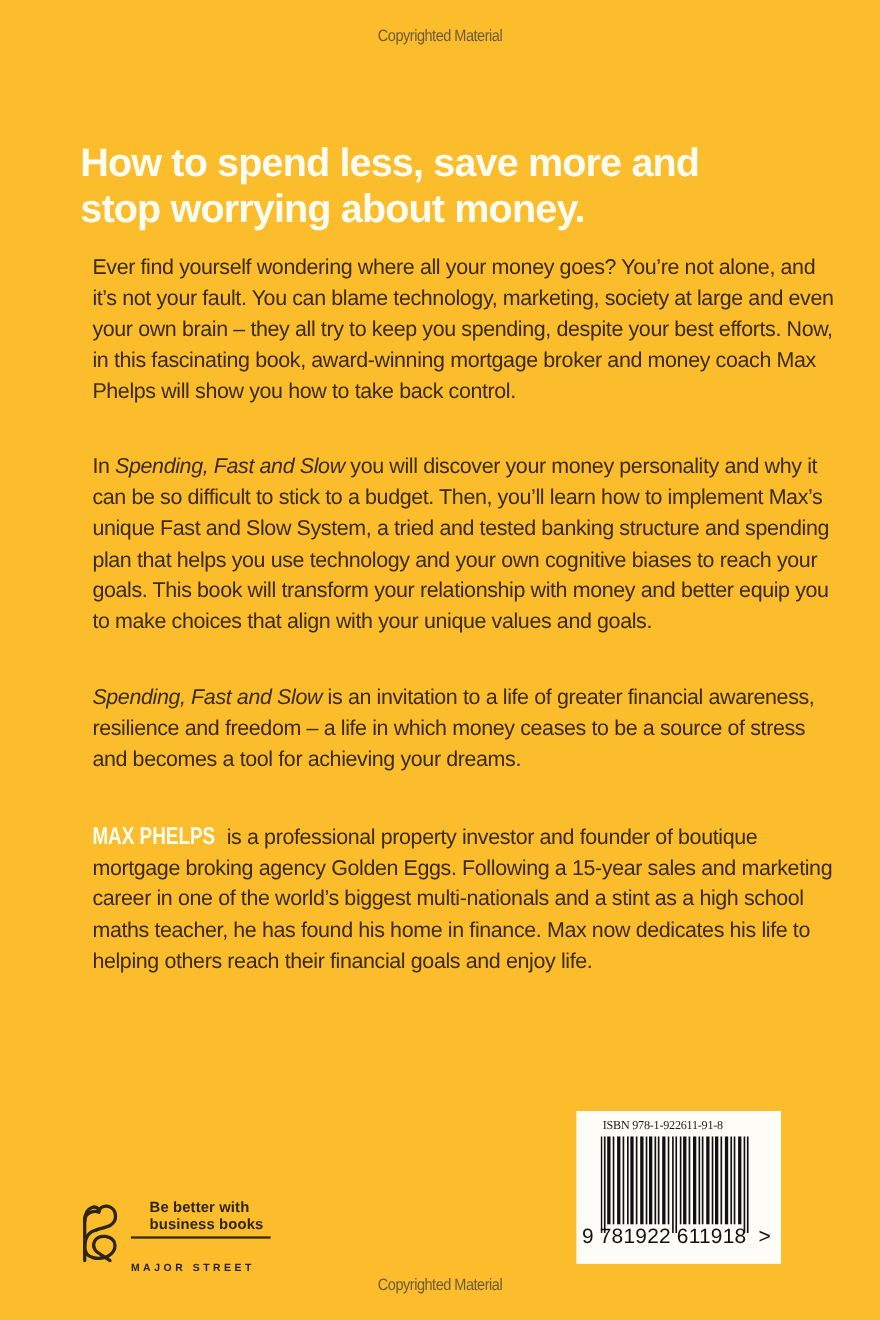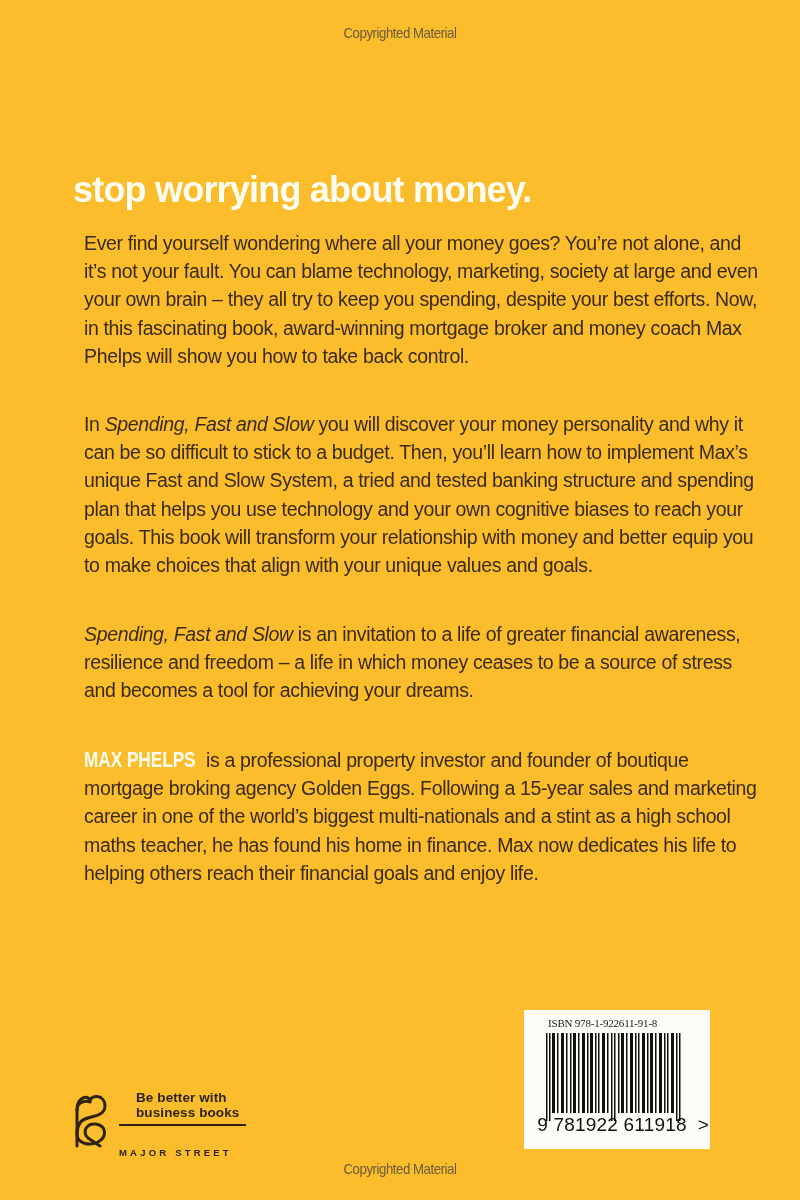--- a/index.html
+++ b/index.html
@@ -67,30 +67,29 @@
     }
     .isbn-text {
       position: absolute; left: 24px; top: 7px;
       font-size: 11px; color: #1a1a1a; letter-spacing: -0.2px; font-family: Liberation Serif, serif;
     }
     .barcode-svg { position: absolute; left: 22px; top: 23px; }
     .barcode-digits {
       position: absolute; left: 5px; top: 104px; width: 180px;
       font-size: 19px; color: #111; letter-spacing: 0.2px;
       white-space: pre;
-      text-align: right;
     }
   </style>
 </head>
 <body>
 
 <div class="copyright top">Copyrighted Material</div>
 
 <h1 class="headline">
-  <br>
+  <span>How to spend less, save more and</span><br>
   <span>stop worrying about money.</span>
 </h1>
 
 <div class="body-copy p1">
   <p>Ever find yourself wondering where all your money goes? You’re not alone, and it’s not your fault. You can blame technology, marketing, society at large and even your own brain – they all try to keep you spending, despite your best efforts. Now, in this fascinating book, award-winning mortgage broker and money coach Max Phelps will show you how to take back control.</p>
 </div>
 
 <div class="body-copy p2">
   <p><span>In </span><span class="em">Spending, Fast and Slow</span><span> you will discover your money personality and why it can be so difficult to stick to a budget. Then, you’ll learn how to implement Max’s unique Fast and Slow System, a tried and tested banking structure and spending plan that helps you use technology and your own cognitive biases to reach your goals. This book will transform your relationship with money and better equip you to make choices that align with your unique values and goals.</span></p>
 </div>

